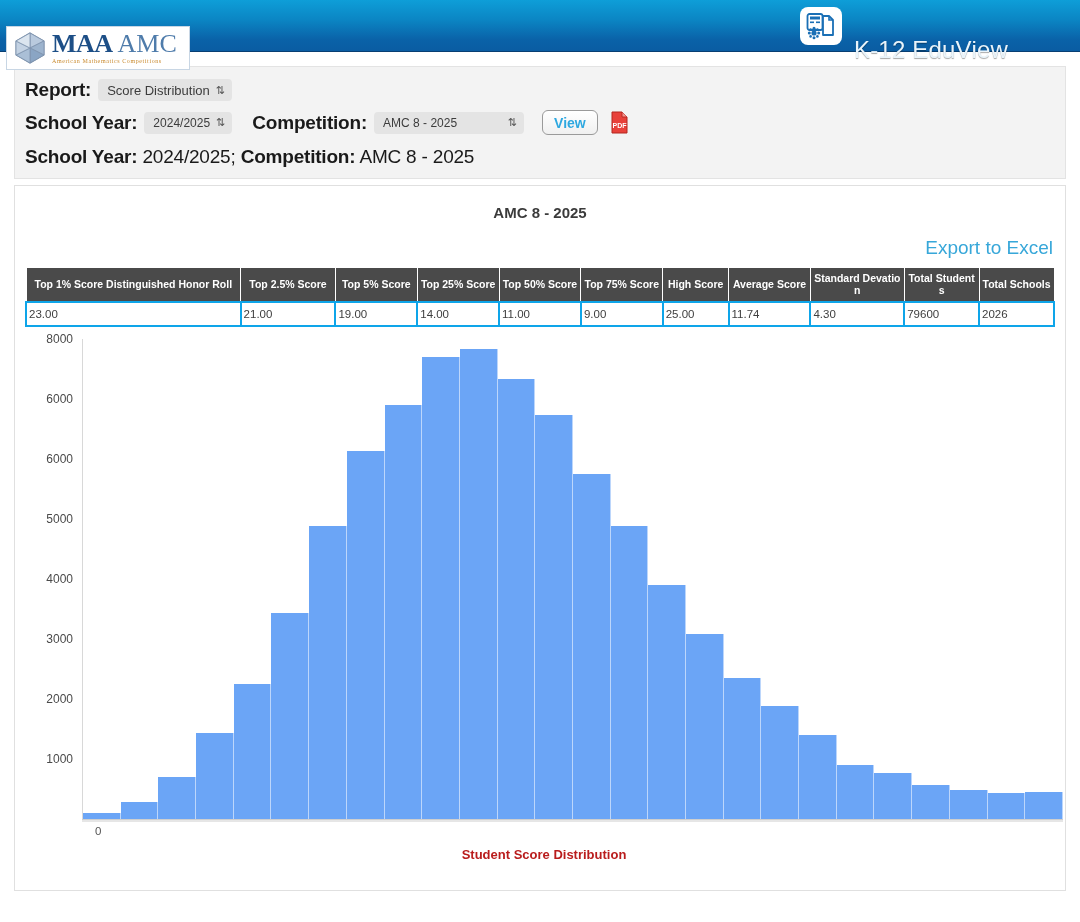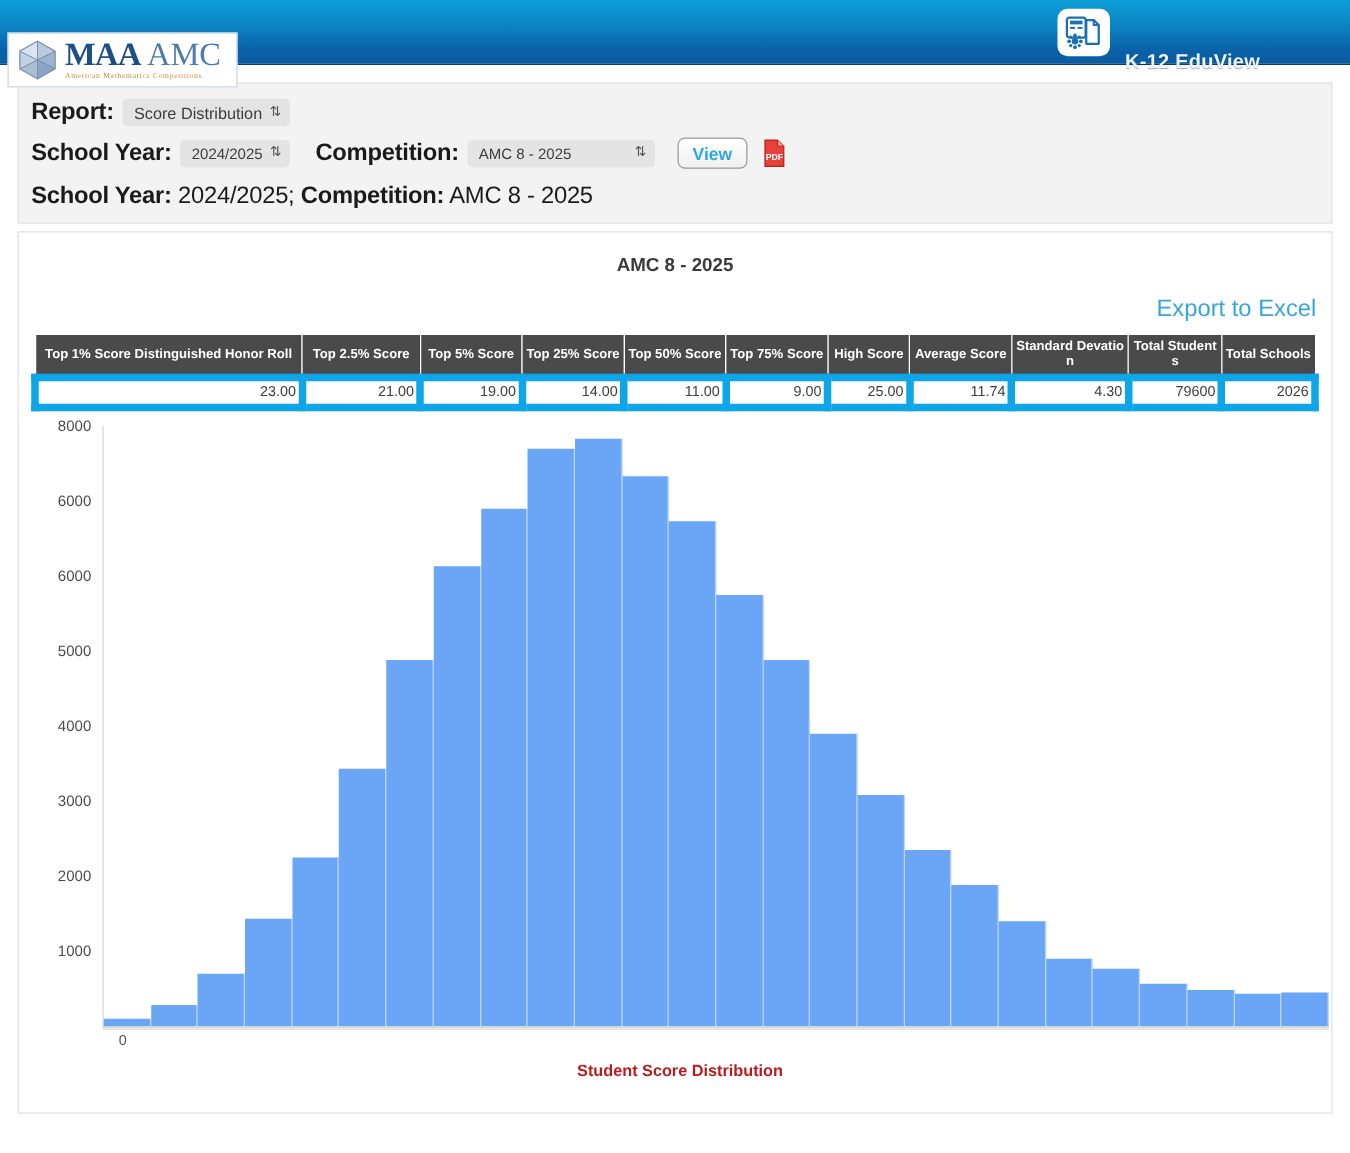--- a/index.html
+++ b/index.html
@@ -52,21 +52,21 @@
 
   #brand-right {
     margin-left: auto; margin-right: 72px;
     display: flex; align-items: center; gap: 12px;
   }
   #eduview-icon {
     width: 42px; height: 38px; background: #ffffff; border-radius: 8px;
     display: flex; align-items: center; justify-content: center;
   }
   #eduview-title {
-    color: #e9f4fb; font-size: 16px; font-weight: bold;
+    color: #e9f4fb; font-size: 24px; font-weight: normal;
     letter-spacing: 0.2px;
     text-shadow: 0 1px 1px rgba(0,0,0,0.35);
     margin-top: 48px;
   }
 
   
   #page-wrap { padding: 0 14px; }
   #controls {
     margin-top: 14px;
     background: #f3f3f3;
@@ -135,23 +135,23 @@
     background: #4a4a4a; color: #ffffff;
     font-size: 10.5px; font-weight: bold;
     text-align: center; vertical-align: middle;
     padding: 3px 2px; height: 34px;
     border: 1px solid #ffffff;
     line-height: 12px;
     word-break: break-all;
   }
   #stats-table td {
     background: #ffffff; color: #3e3e3e;
-    font-size: 11.5px; text-align: right;
+    font-size: 11.5px; text-align: left;
     padding: 3px 2px; height: 24px;
-    border: 6px solid #0ea5e9;
+    border: 2px solid #0ea5e9;
   }
 
   
   #chart-area {
     position: relative;
     margin-top: 12px;
     height: 510px;
     width: 1038px;
   }
   #y-axis {

